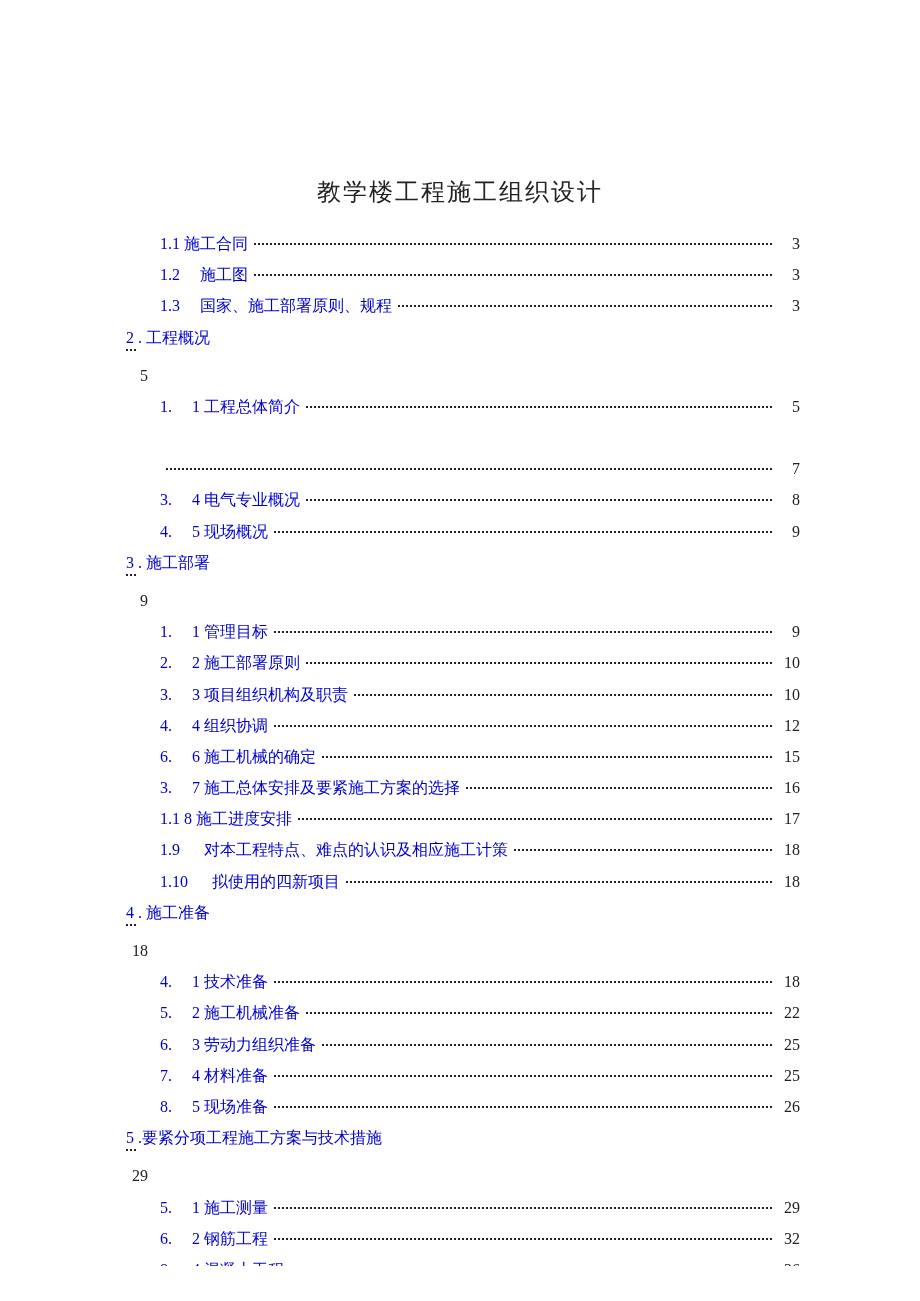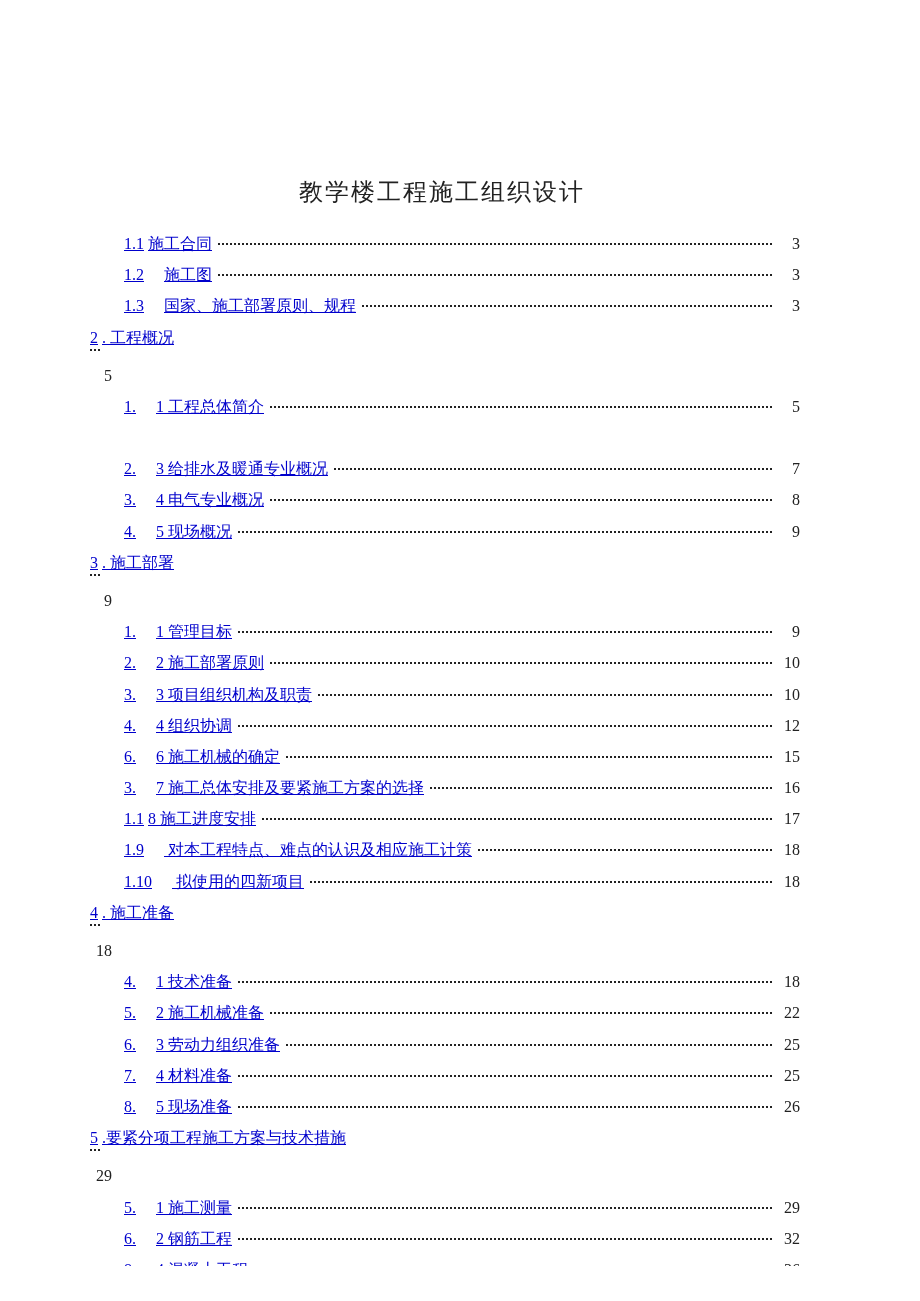--- a/index.html
+++ b/index.html
@@ -5,21 +5,21 @@
   body {
     margin: 0;
     background: #fff;
     font-family: "SimSun", "宋体", serif;
     color: #222;
   }
   .page {
     width: 920px;
     height: 1266px;
     box-sizing: border-box;
-    padding: 160px 120px 100px 84px;
+    padding: 160px 120px 100px 120px;
     position: relative;
   }
   .doc-title {
     text-align: center;
     font-size: 24px;
     font-weight: normal;
     letter-spacing: 2px;
     margin-bottom: 20px;
     color: #222;
   }
@@ -31,21 +31,20 @@
     display: flex;
     align-items: baseline;
     line-height: 1.95;
     white-space: nowrap;
   }
   .toc-row.blank {
     height: 31px;
   }
   .toc-label {
     color: #0000cc;
-    text-decoration: underline;
   }
   .toc-label .prefix {
     margin-right: 4px;
   }
   .toc-label .gap {
     display: inline-block;
     width: 16px;
   }
   .dots {
     flex: 1 1 auto;
@@ -91,21 +90,20 @@
         <span class="dots"></span>
         <span class="toc-page">5</span>
       </div>
       <div class="toc-row level-1">
         <a class="toc-label"><span class="prefix">1.</span><span class="gap"></span><span>1 工程总体简介</span></a>
         <span class="dots"></span>
         <span class="toc-page">5</span>
       </div>
       <div class="toc-row level-1 blank"></div>
       <div class="toc-row level-1">
-        <a class="toc-label"><span class="prefix">2.</span><span class="gap"></span><span>3 给排水及暖通专业概况</span></a>
         <span class="dots"></span>
         <span class="toc-page">7</span>
       </div>
       <div class="toc-row level-1">
         <a class="toc-label"><span class="prefix">3.</span><span class="gap"></span><span>4 电气专业概况</span></a>
         <span class="dots"></span>
         <span class="toc-page">8</span>
       </div>
       <div class="toc-row level-1">
         <a class="toc-label"><span class="prefix">4.</span><span class="gap"></span><span>5 现场概况</span></a>

